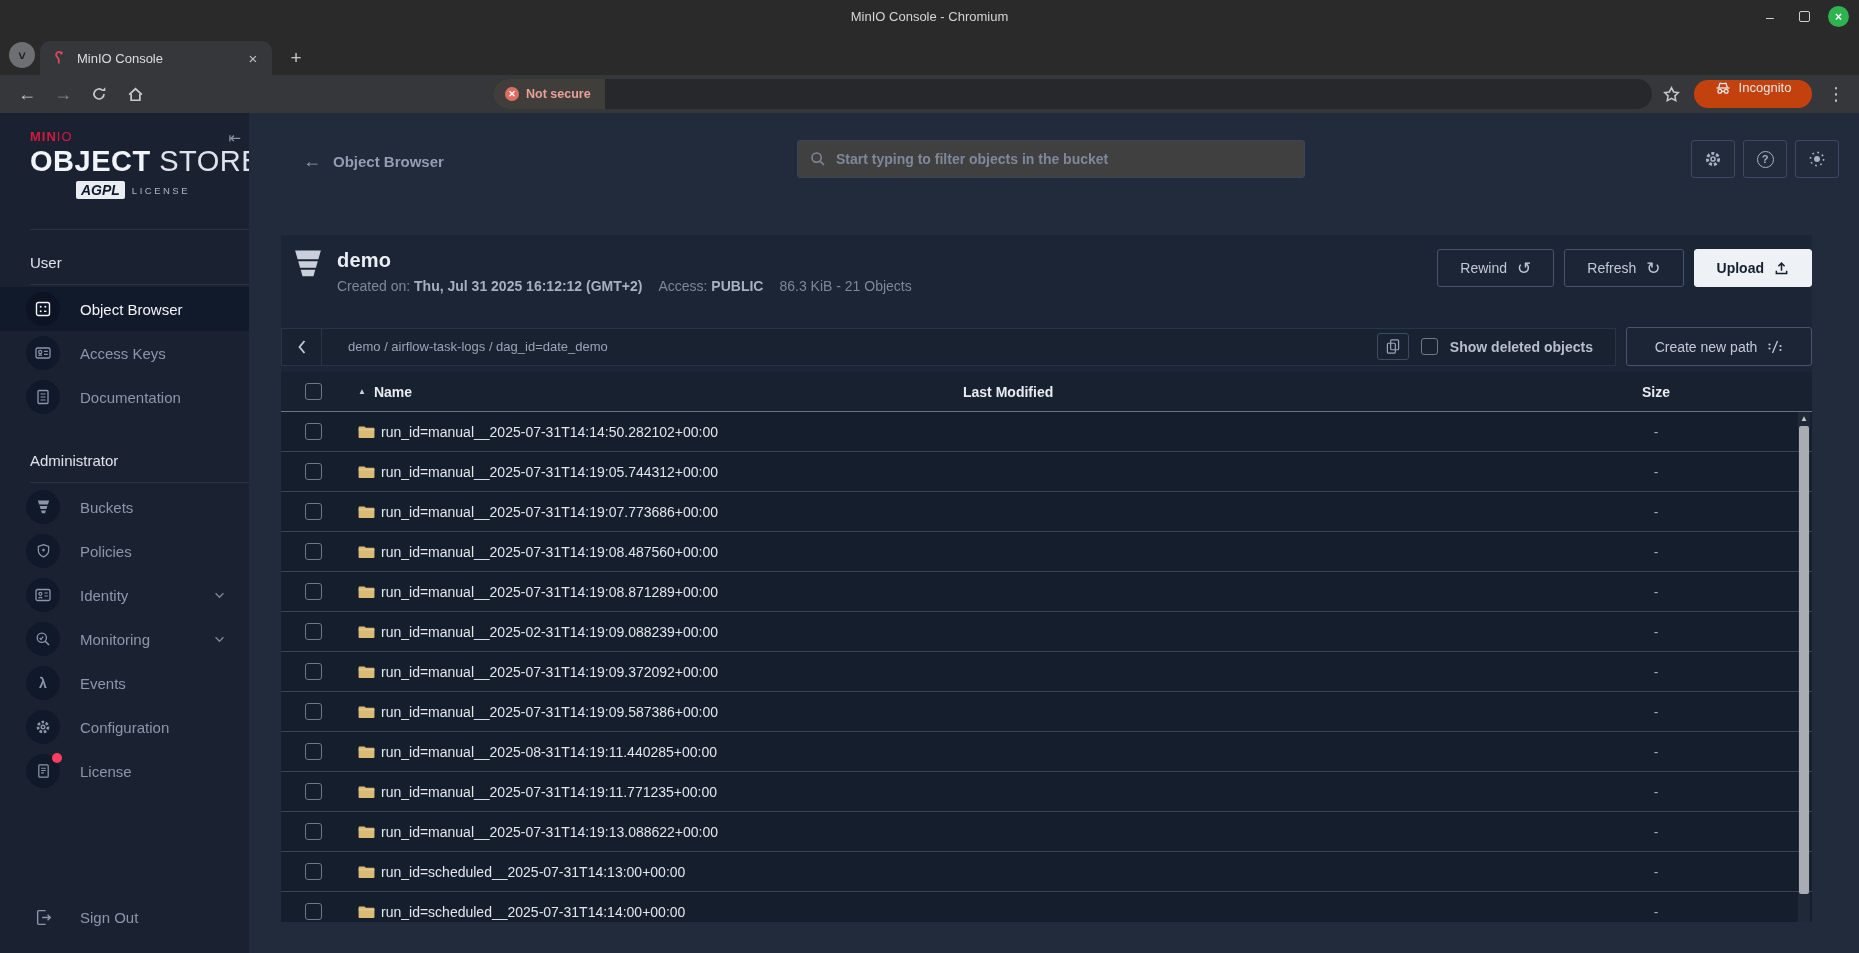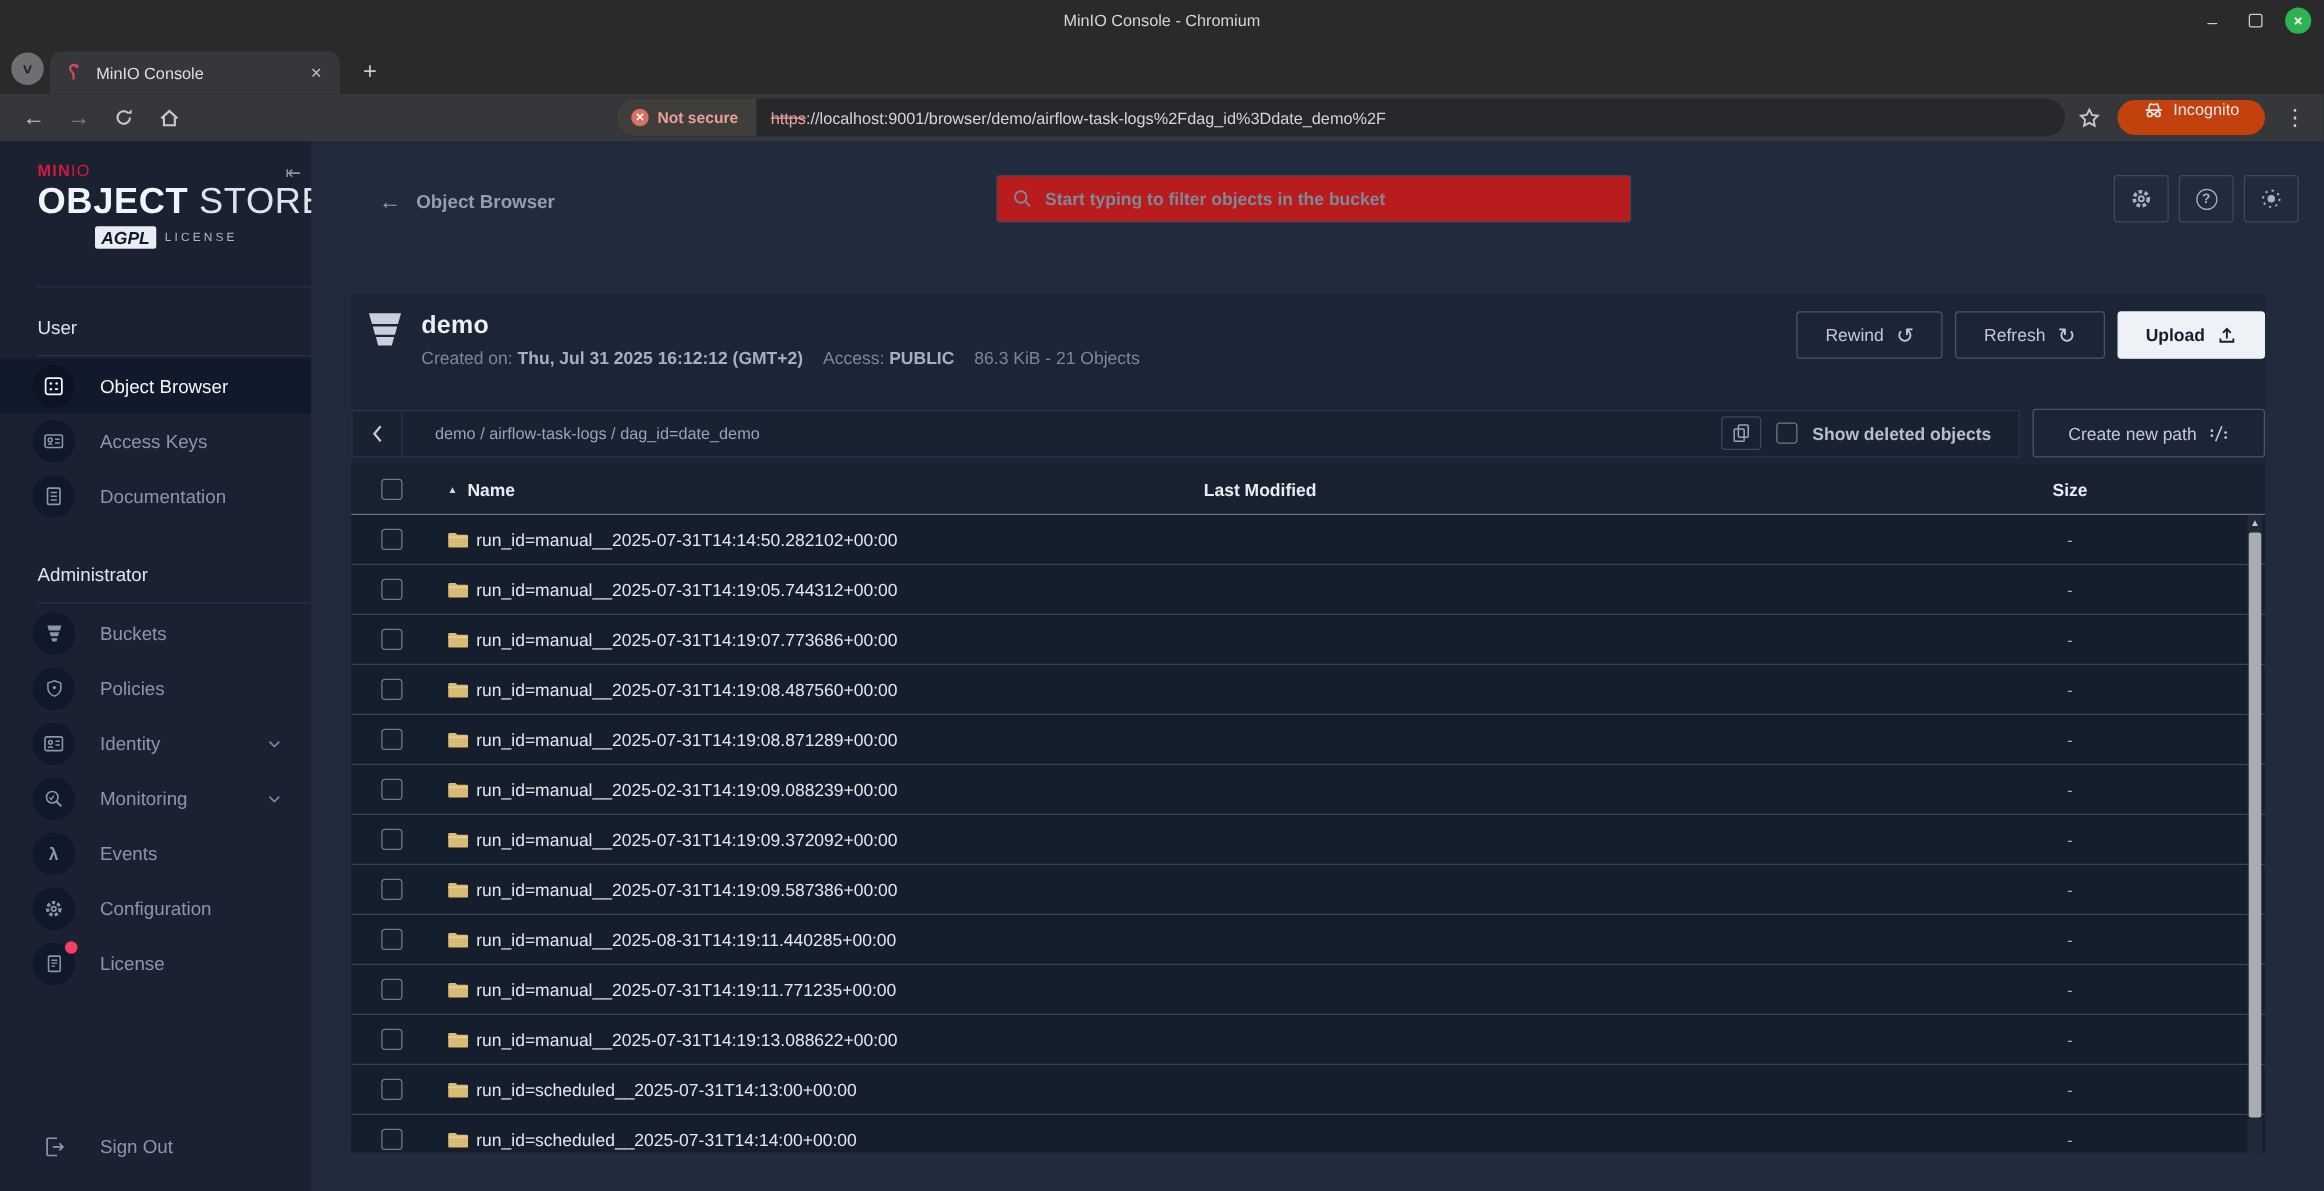--- a/index.html
+++ b/index.html
@@ -50,21 +50,21 @@
   .sb-item .circ { width:34px; height:34px; border-radius:50%; background:#10192A; display:flex; align-items:center; justify-content:center; color:#8D96A8; flex:none; position:relative; }
   .sb-item.active { background:#111A2A; color:#F2F4F8; }
   .sb-item.active .circ { background:#0C1322; color:#F2F4F8; }
   .sb-item .chev { position:absolute; right:24px; color:#7E8798; }
   .sb-item .dot { position:absolute; top:-1px; right:-2px; width:10px; height:10px; border-radius:50%; background:#FF3D60; }
   .signout { position:absolute; left:0; bottom:14px; width:100%; }
   .lam { font-size:14px; font-weight:bold; }
 
   .main { flex:1; position:relative; background:#222B3C; }
   .page-head-title { position:absolute; left:54px; top:38px; display:flex; align-items:center; gap:12px; color:#959EB0; font-weight:bold; font-size:15px; }
-  .search-box { position:absolute; left:548px; top:27px; width:508px; height:38px; border:1px solid #3A4659; border-radius:3px; background:#b91c1c; display:flex; align-items:center; }
+  .search-box { position:absolute; left:548px; top:27px; width:508px; height:38px; border:1px solid #3A4659; border-radius:3px; background:#404040; display:flex; align-items:center; }
   .search-box svg { margin-left:12px; flex:none; }
   .search-box input { flex:1; background:transparent; border:none; outline:none; color:#CBD2DE; font-size:14px; font-weight:600; padding:0 10px; font-family:"Liberation Sans",sans-serif; }
   .search-box input::placeholder { color:#7E8899; }
   .head-btns { position:absolute; right:20px; top:27px; display:flex; gap:8px; }
   .sq-btn { width:44px; height:38px; border:1px solid #3E4960; border-radius:3px; color:#A8B1C2; display:flex; align-items:center; justify-content:center; background:transparent; cursor:pointer; }
   .q-circle { width:17px; height:17px; border:1.4px solid #A8B1C2; border-radius:50%; font-size:11px; font-weight:bold; display:flex; align-items:center; justify-content:center; }
 
   
   .panel { position:absolute; left:32px; right:47px; top:122px; height:670px; background:#1C2535; padding:14px 0 0 0; }
   .bucket-row { display:flex; align-items:flex-start; padding:0 0 0 12px; height:64px; }
@@ -147,21 +147,20 @@
     <svg width="17" height="17" viewBox="0 0 16 16">
       <path d="M2 8.2L8 2.6l6 5.6" stroke="#C7C9CC" stroke-width="1.6" fill="none"></path>
       <path d="M3.9 7.3V13.4h8.2V7.3" stroke="#C7C9CC" stroke-width="1.6" fill="none"></path>
     </svg>
   </div>
   <div class="addr">
     <div class="sec-chip">
       <span class="sec-badge">✕</span>
       <span class="sec-txt">Not secure</span>
     </div>
-    <div class="url"><span class="scheme">https</span><span>://localhost:9001/browser/demo/airflow-task-logs%2Fdag_id%3Ddate_demo%2F</span></div>
   </div>
   <div class="nav-ic" style="right:173px">
     <svg width="17" height="17" viewBox="0 0 16 16">
       <path d="M8 1.6l2 4 4.4.6-3.2 3.1.8 4.4L8 11.6 4 13.7l.8-4.4L1.6 6.2 6 5.6z" stroke="#C7C9CC" stroke-width="1.4" fill="none"></path>
     </svg>
   </div>
   <div style="position:absolute; right:47px; top:5px; width:118px; height:28px; background:#c2410c; border-radius:14px; display:flex; align-items:flex-start; justify-content:center; gap:8px;">
     <svg width="16" height="15" viewBox="0 0 16 15">
       <path d="M1.5 8h13" stroke="#E4E5E8" stroke-width="1.4" fill="none"></path>
       <path d="M3.7 7.7l1.1-3.9c.1-.4.5-.6.9-.5 1.4.4 1.2.4 2.3.4s.9 0 2.3-.4c.4-.1.8.1.9.5l1.1 3.9" stroke="#E4E5E8" stroke-width="1.3" fill="none"></path>

